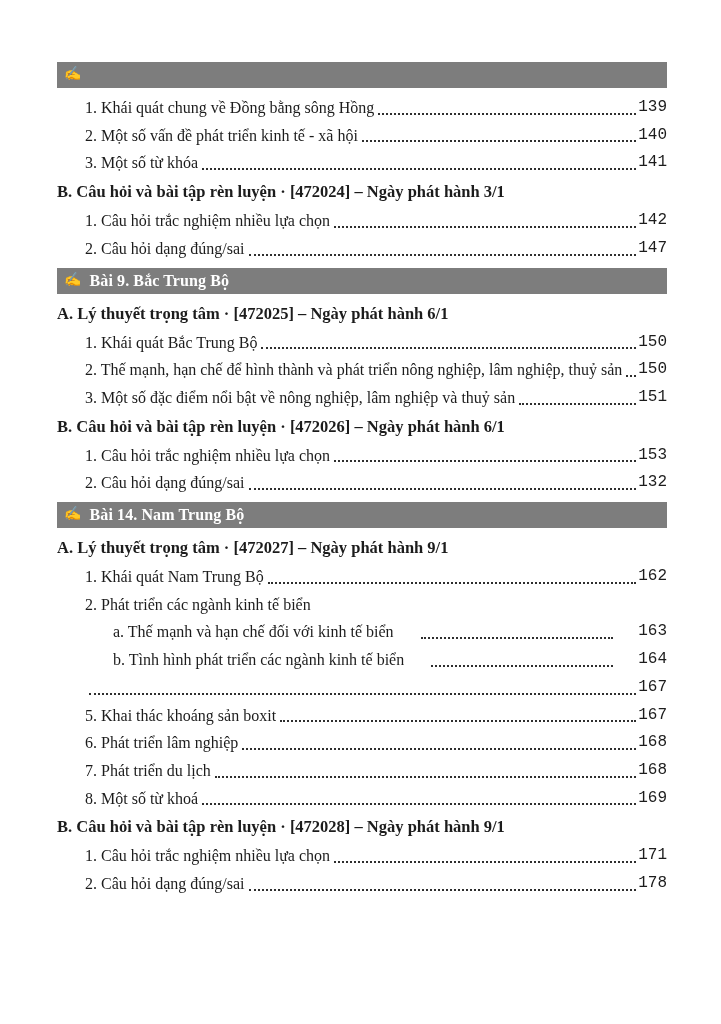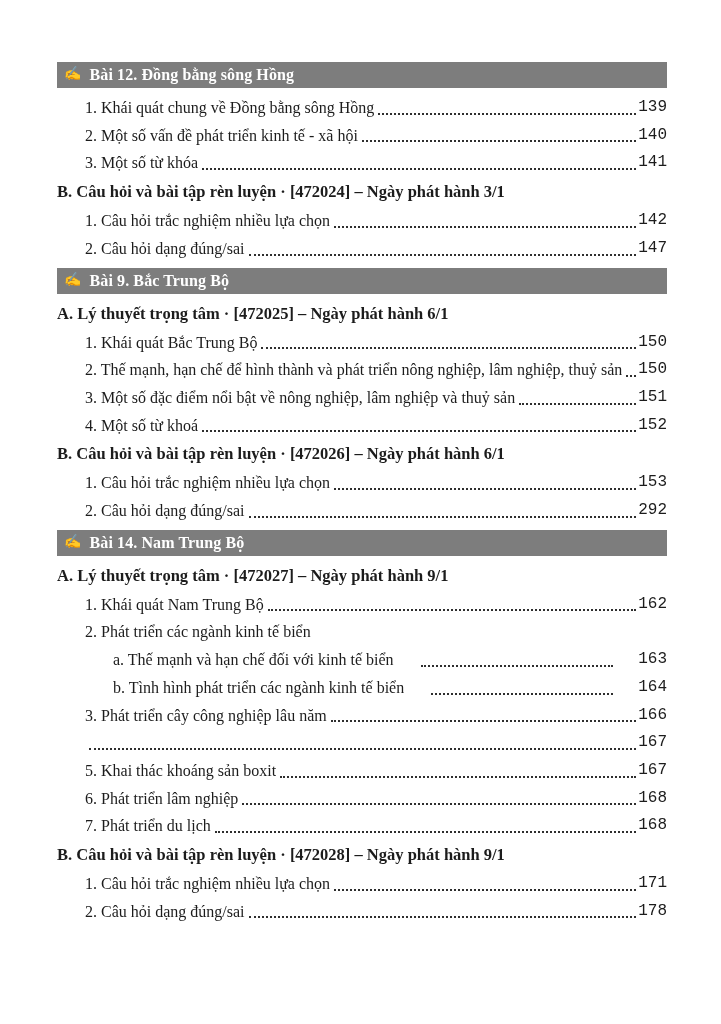--- a/index.html
+++ b/index.html
@@ -63,21 +63,20 @@
   }
   .toc-row .pageno { flex: 0 0 auto; font-family: Liberation Mono, monospace; }
 </style>
 </head>
 <body>
 
 <div class="page">
 
   <div class="section-bar">
     <span class="bar-icon">✍</span>
-    <span>Bài 12. Đồng bằng sông Hồng</span>
   </div>
 
 
   <div class="toc-row">
     <span class="title">1. Khái quát chung về Đồng bằng sông Hồng</span>
     <span class="leader"></span>
     <span class="pageno">139</span>
   </div>
   <div class="toc-row">
     <span class="title">2. Một số vấn đề phát triển kinh tế - xã hội</span>
@@ -118,37 +117,32 @@
   <div class="toc-row">
     <span class="title">2. Thế mạnh, hạn chế để hình thành và phát triển nông nghiệp, lâm nghiệp, thuỷ sản</span>
     <span class="leader"></span>
     <span class="pageno">150</span>
   </div>
   <div class="toc-row">
     <span class="title">3. Một số đặc điểm nổi bật về nông nghiệp, lâm nghiệp và thuỷ sản</span>
     <span class="leader"></span>
     <span class="pageno">151</span>
   </div>
-  <div class="toc-row">
-    <span class="title">4. Một số từ khoá</span>
-    <span class="leader"></span>
-    <span class="pageno">152</span>
-  </div>
 
   <div class="group-heading">B. Câu hỏi và bài tập rèn luyện · [472026] – Ngày phát hành 6/1</div>
 
   <div class="toc-row">
     <span class="title">1. Câu hỏi trắc nghiệm nhiều lựa chọn</span>
     <span class="leader"></span>
     <span class="pageno">153</span>
   </div>
   <div class="toc-row">
     <span class="title">2. Câu hỏi dạng đúng/sai</span>
     <span class="leader"></span>
-    <span class="pageno">292</span>
+    <span class="pageno">132</span>
   </div>
 
   <div class="section-bar">
     <span class="bar-icon">✍</span>
     <span>Bài 14. Nam Trung Bộ</span>
   </div>
 
   <div class="group-heading">A. Lý thuyết trọng tâm · [472027] – Ngày phát hành 9/1</div>
 
   <div class="toc-row">
@@ -164,43 +158,43 @@
     <span class="title">a. Thế mạnh và hạn chế đối với kinh tế biển</span>
     <span class="leader"></span>
     <span class="pageno">163</span>
   </div>
   <div class="toc-row sub">
     <span class="title">b. Tình hình phát triển các ngành kinh tế biển</span>
     <span class="leader"></span>
     <span class="pageno">164</span>
   </div>
   <div class="toc-row">
-    <span class="title">3. Phát triển cây công nghiệp lâu năm</span>
-    <span class="leader"></span>
-    <span class="pageno">166</span>
-  </div>
-  <div class="toc-row">
     <span class="leader"></span>
     <span class="pageno">167</span>
   </div>
   <div class="toc-row">
     <span class="title">5. Khai thác khoáng sản boxit</span>
     <span class="leader"></span>
     <span class="pageno">167</span>
   </div>
   <div class="toc-row">
     <span class="title">6. Phát triển lâm nghiệp</span>
     <span class="leader"></span>
     <span class="pageno">168</span>
   </div>
   <div class="toc-row">
     <span class="title">7. Phát triển du lịch</span>
     <span class="leader"></span>
     <span class="pageno">168</span>
   </div>
+  <div class="toc-row">
+    <span class="title">8. Một số từ khoá</span>
+    <span class="leader"></span>
+    <span class="pageno">169</span>
+  </div>
 
   <div class="group-heading">B. Câu hỏi và bài tập rèn luyện · [472028] – Ngày phát hành 9/1</div>
 
   <div class="toc-row">
     <span class="title">1. Câu hỏi trắc nghiệm nhiều lựa chọn</span>
     <span class="leader"></span>
     <span class="pageno">171</span>
   </div>
   <div class="toc-row">
     <span class="title">2. Câu hỏi dạng đúng/sai</span>

